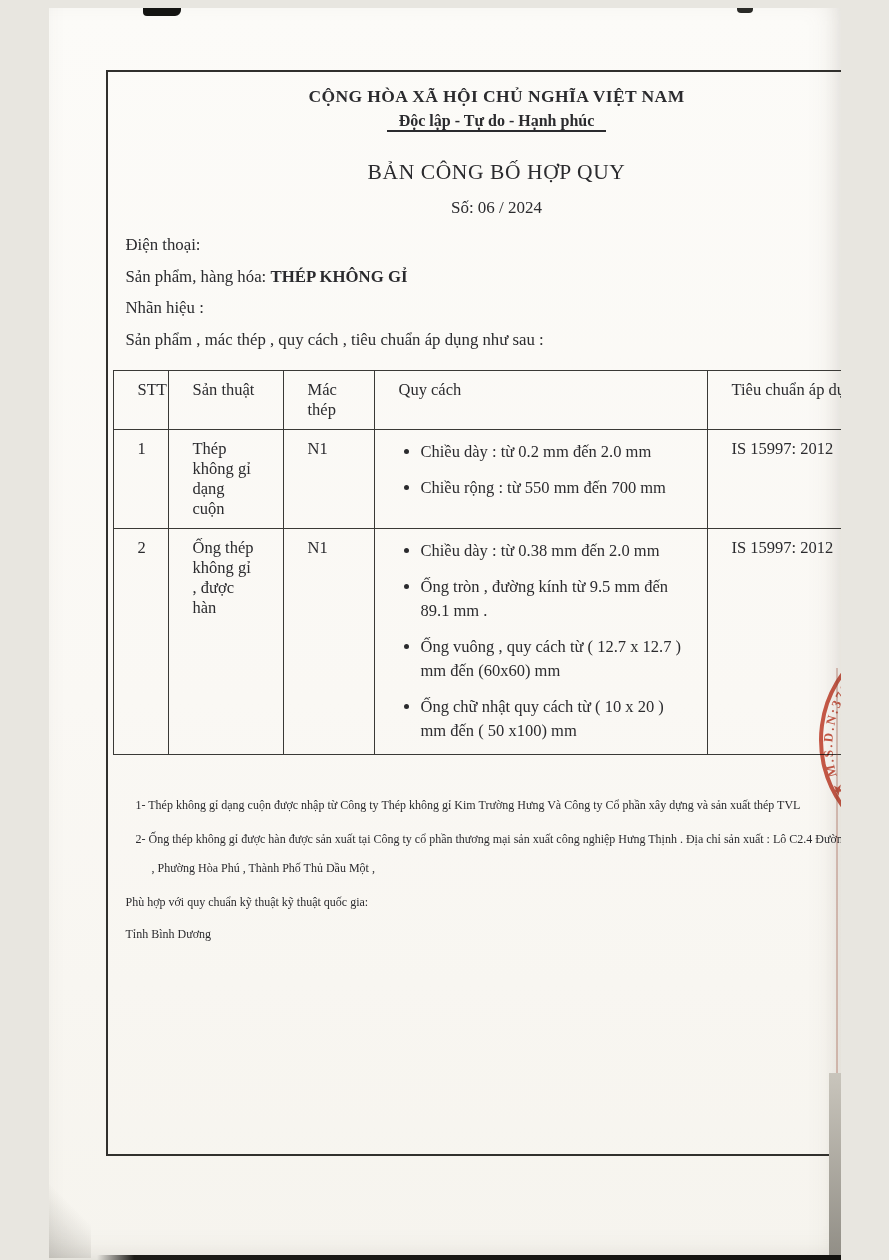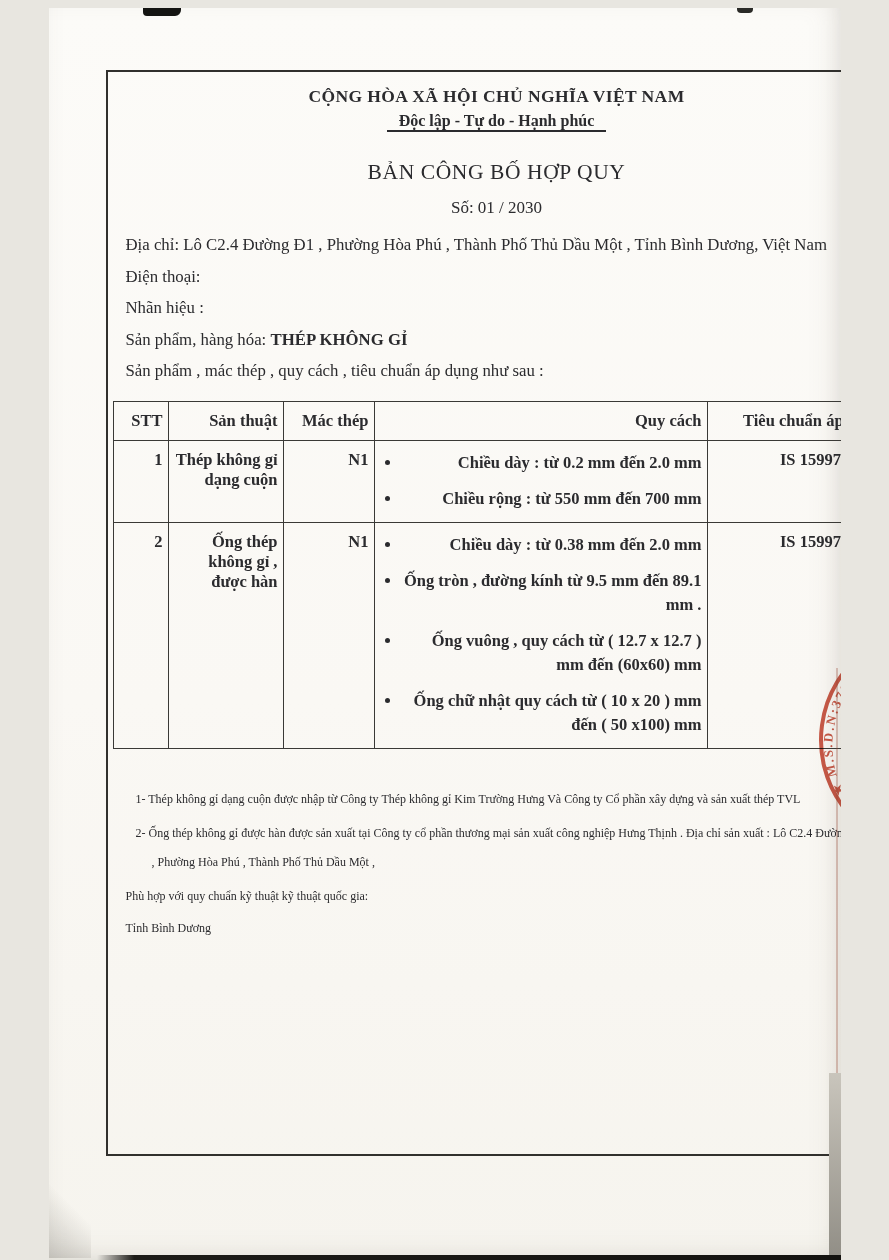--- a/index.html
+++ b/index.html
@@ -29,24 +29,24 @@
   .fields { margin-top:13px; }
   p.f { margin:3.5px 0; font-size:16.8px; line-height:28px; }
   .ind { margin-left:10px; }
   table.spec {
     border-collapse:collapse; table-layout:fixed;
     width:776px; margin:16px 0 0 -13px;
     font-size:16.5px;
   }
   table.spec th, table.spec td {
     border:1.6px solid #3a3936;
-    padding:9px 5px;
+    padding:9px 24px;
     vertical-align:top;
-    text-align:right;
-    font-weight:bold;
+    text-align:left;
+    font-weight:normal;
   }
   th.c-stt, td.c-stt { text-align:center; }
   td.c-prod { text-align:justify; }
   ul.specs { margin:1px 0 0 0; padding-left:22px; }
   ul.specs li { margin:0 0 12px 0; line-height:24px; }
   ul.specs li:last-child { margin-bottom:2px; }
   .notes { margin-top:36px; font-size:12px; }
   .note  { margin:2px 0 5px 10px; line-height:29px; }
   .hang  { padding-left:16px; text-indent:-16px; }
   .plain { margin:3px 0; line-height:29px; }
@@ -80,30 +80,29 @@
 <div class="scan">
 
   <div class="frame">
 
     <div class="nat">CỘNG HÒA XÃ HỘI CHỦ NGHĨA VIỆT NAM</div>
     <div class="motto">
       <span>Độc lập - Tự do - Hạnh phúc</span>
     </div>
 
     <div class="title">BẢN CÔNG BỐ HỢP QUY</div>
-    <div class="docnum">Số: 01 / 2030</div>
+    <div class="docnum">Số: 06 / 2024</div>
 
     <div class="fields">
-      <p class="f">Địa chỉ: Lô C2.4 Đường Đ1 , Phường Hòa Phú , Thành Phố Thủ Dầu Một , Tỉnh Bình Dương, Việt Nam</p>
       <p class="f">Điện thoại:</p>
-      <p class="f ind">Nhãn hiệu :</p>
       <p class="f ind">
         <span>Sản phẩm, hàng hóa:</span>
         <strong>THÉP KHÔNG GỈ</strong>
       </p>
+      <p class="f ind">Nhãn hiệu :</p>
       <p class="f ind">Sản phẩm , mác thép , quy cách , tiêu chuẩn áp dụng như sau :</p>
     </div>
 
     <table class="spec">
       <colgroup>
         <col style="width:55px">
           <col style="width:115px">
           <col style="width:91px">
         <col style="width:333px">
           <col style="width:182px">

